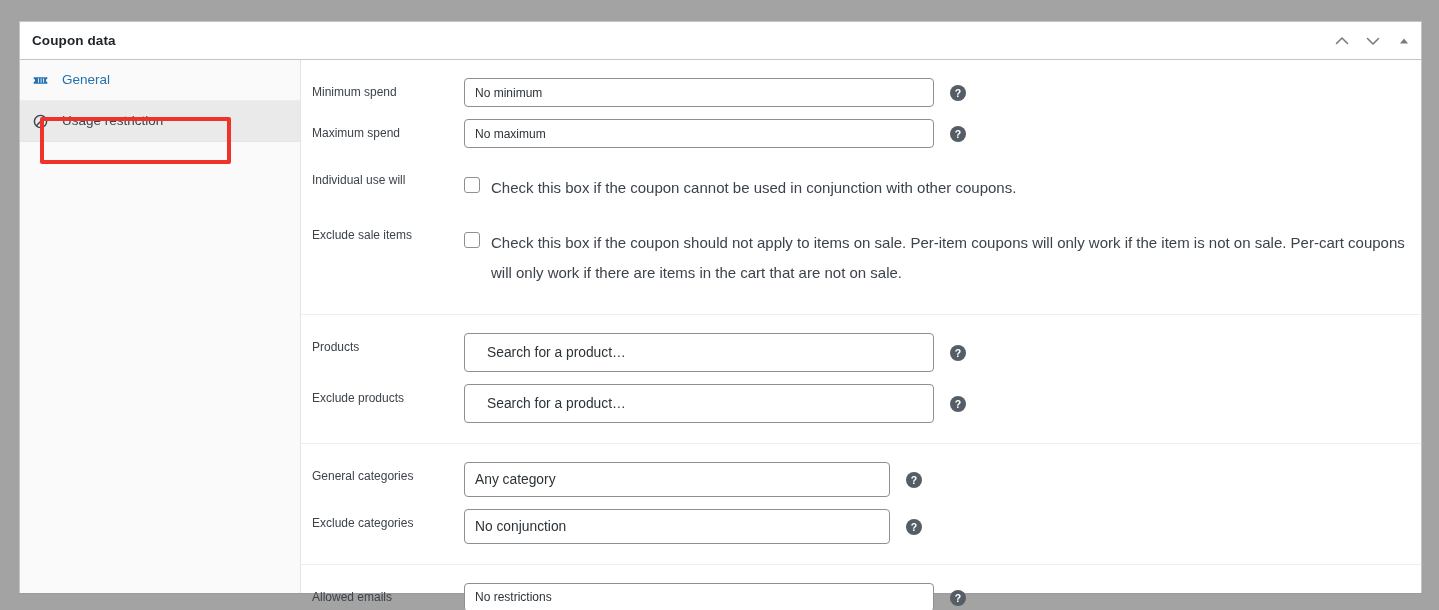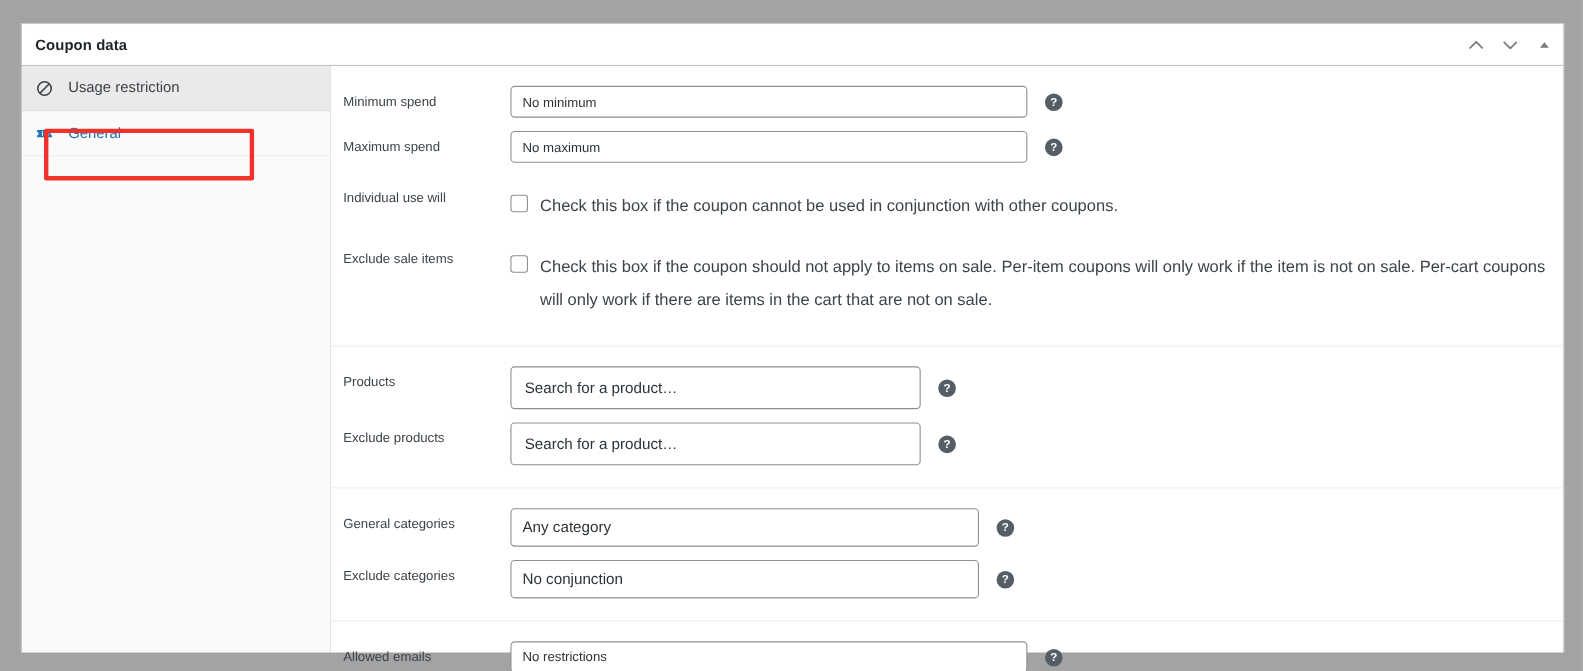--- a/index.html
+++ b/index.html
@@ -157,28 +157,28 @@
     font-size: 12px;
     color: #2c3338;
     padding: 0 10px;
     line-height: 27px;
     font-family: "Liberation Sans", sans-serif;
     outline: none;
   }
   .input::placeholder { color: #2c3338; opacity: 1; }
 
   .select2 {
-    width: 373px;
+    width: 470px;
     min-height: 39px;
     border: 1px solid #8c8f94;
     border-radius: 4px;
     background: #fff;
     display: flex;
     align-items: center;
-    padding: 0 12px;
+    padding: 0 22px;
     font-size: 13.8px;
     color: #2c3338;
     cursor: text;
   }
 
   .select-box {
     width: 426px;
     height: 35px;
     border: 1px solid #8c8f94;
     border-radius: 4px;
@@ -261,42 +261,42 @@
             <path d="M6 3.5 L10 8.5 L2 8.5 Z" fill="#787c82"></path>
           </svg>
         </button>
       </div>
     </div>
 
     <div class="panel-body">
 
       <div class="tabs">
 
-        <div class="tab active">
-          <span class="tab-icon">
-            <svg width="17" height="17" viewBox="0 0 20 20">
-              <circle cx="10" cy="10" r="7.2" fill="none" stroke="#3c434a" stroke-width="1.7"></circle>
-              <line x1="5.1" y1="14.9" x2="14.9" y2="5.1" stroke="#3c434a" stroke-width="1.7"></line>
-            </svg>
-          </span>
-          <span class="tab-label">Usage restriction</span>
-        </div>
-
         <div class="tab">
           <span class="tab-icon">
             <svg width="17" height="17" viewBox="0 0 20 20">
               <path d="M2 6.2h16v2.1a1.7 1.7 0 000 3.4v2.1H2v-2.1a1.7 1.7 0 000-3.4V6.2z" fill="#2271b1"></path>
               <rect x="7.2" y="7.4" width="1" height="5.2" fill="#ffffff"></rect>
               <rect x="10.2" y="7.4" width="1" height="5.2" fill="#ffffff"></rect>
               <rect x="13.2" y="7.4" width="1" height="5.2" fill="#ffffff"></rect>
             </svg>
           </span>
           <span class="tab-label">General</span>
         </div>
 
+        <div class="tab active">
+          <span class="tab-icon">
+            <svg width="17" height="17" viewBox="0 0 20 20">
+              <circle cx="10" cy="10" r="7.2" fill="none" stroke="#3c434a" stroke-width="1.7"></circle>
+              <line x1="5.1" y1="14.9" x2="14.9" y2="5.1" stroke="#3c434a" stroke-width="1.7"></line>
+            </svg>
+          </span>
+          <span class="tab-label">Usage restriction</span>
+        </div>
+
 
       </div>
 
       <div class="fields">
 
         <div class="group">
 
           <div class="row">
             <div class="label">Minimum spend</div>
             <div class="field-wrap">

